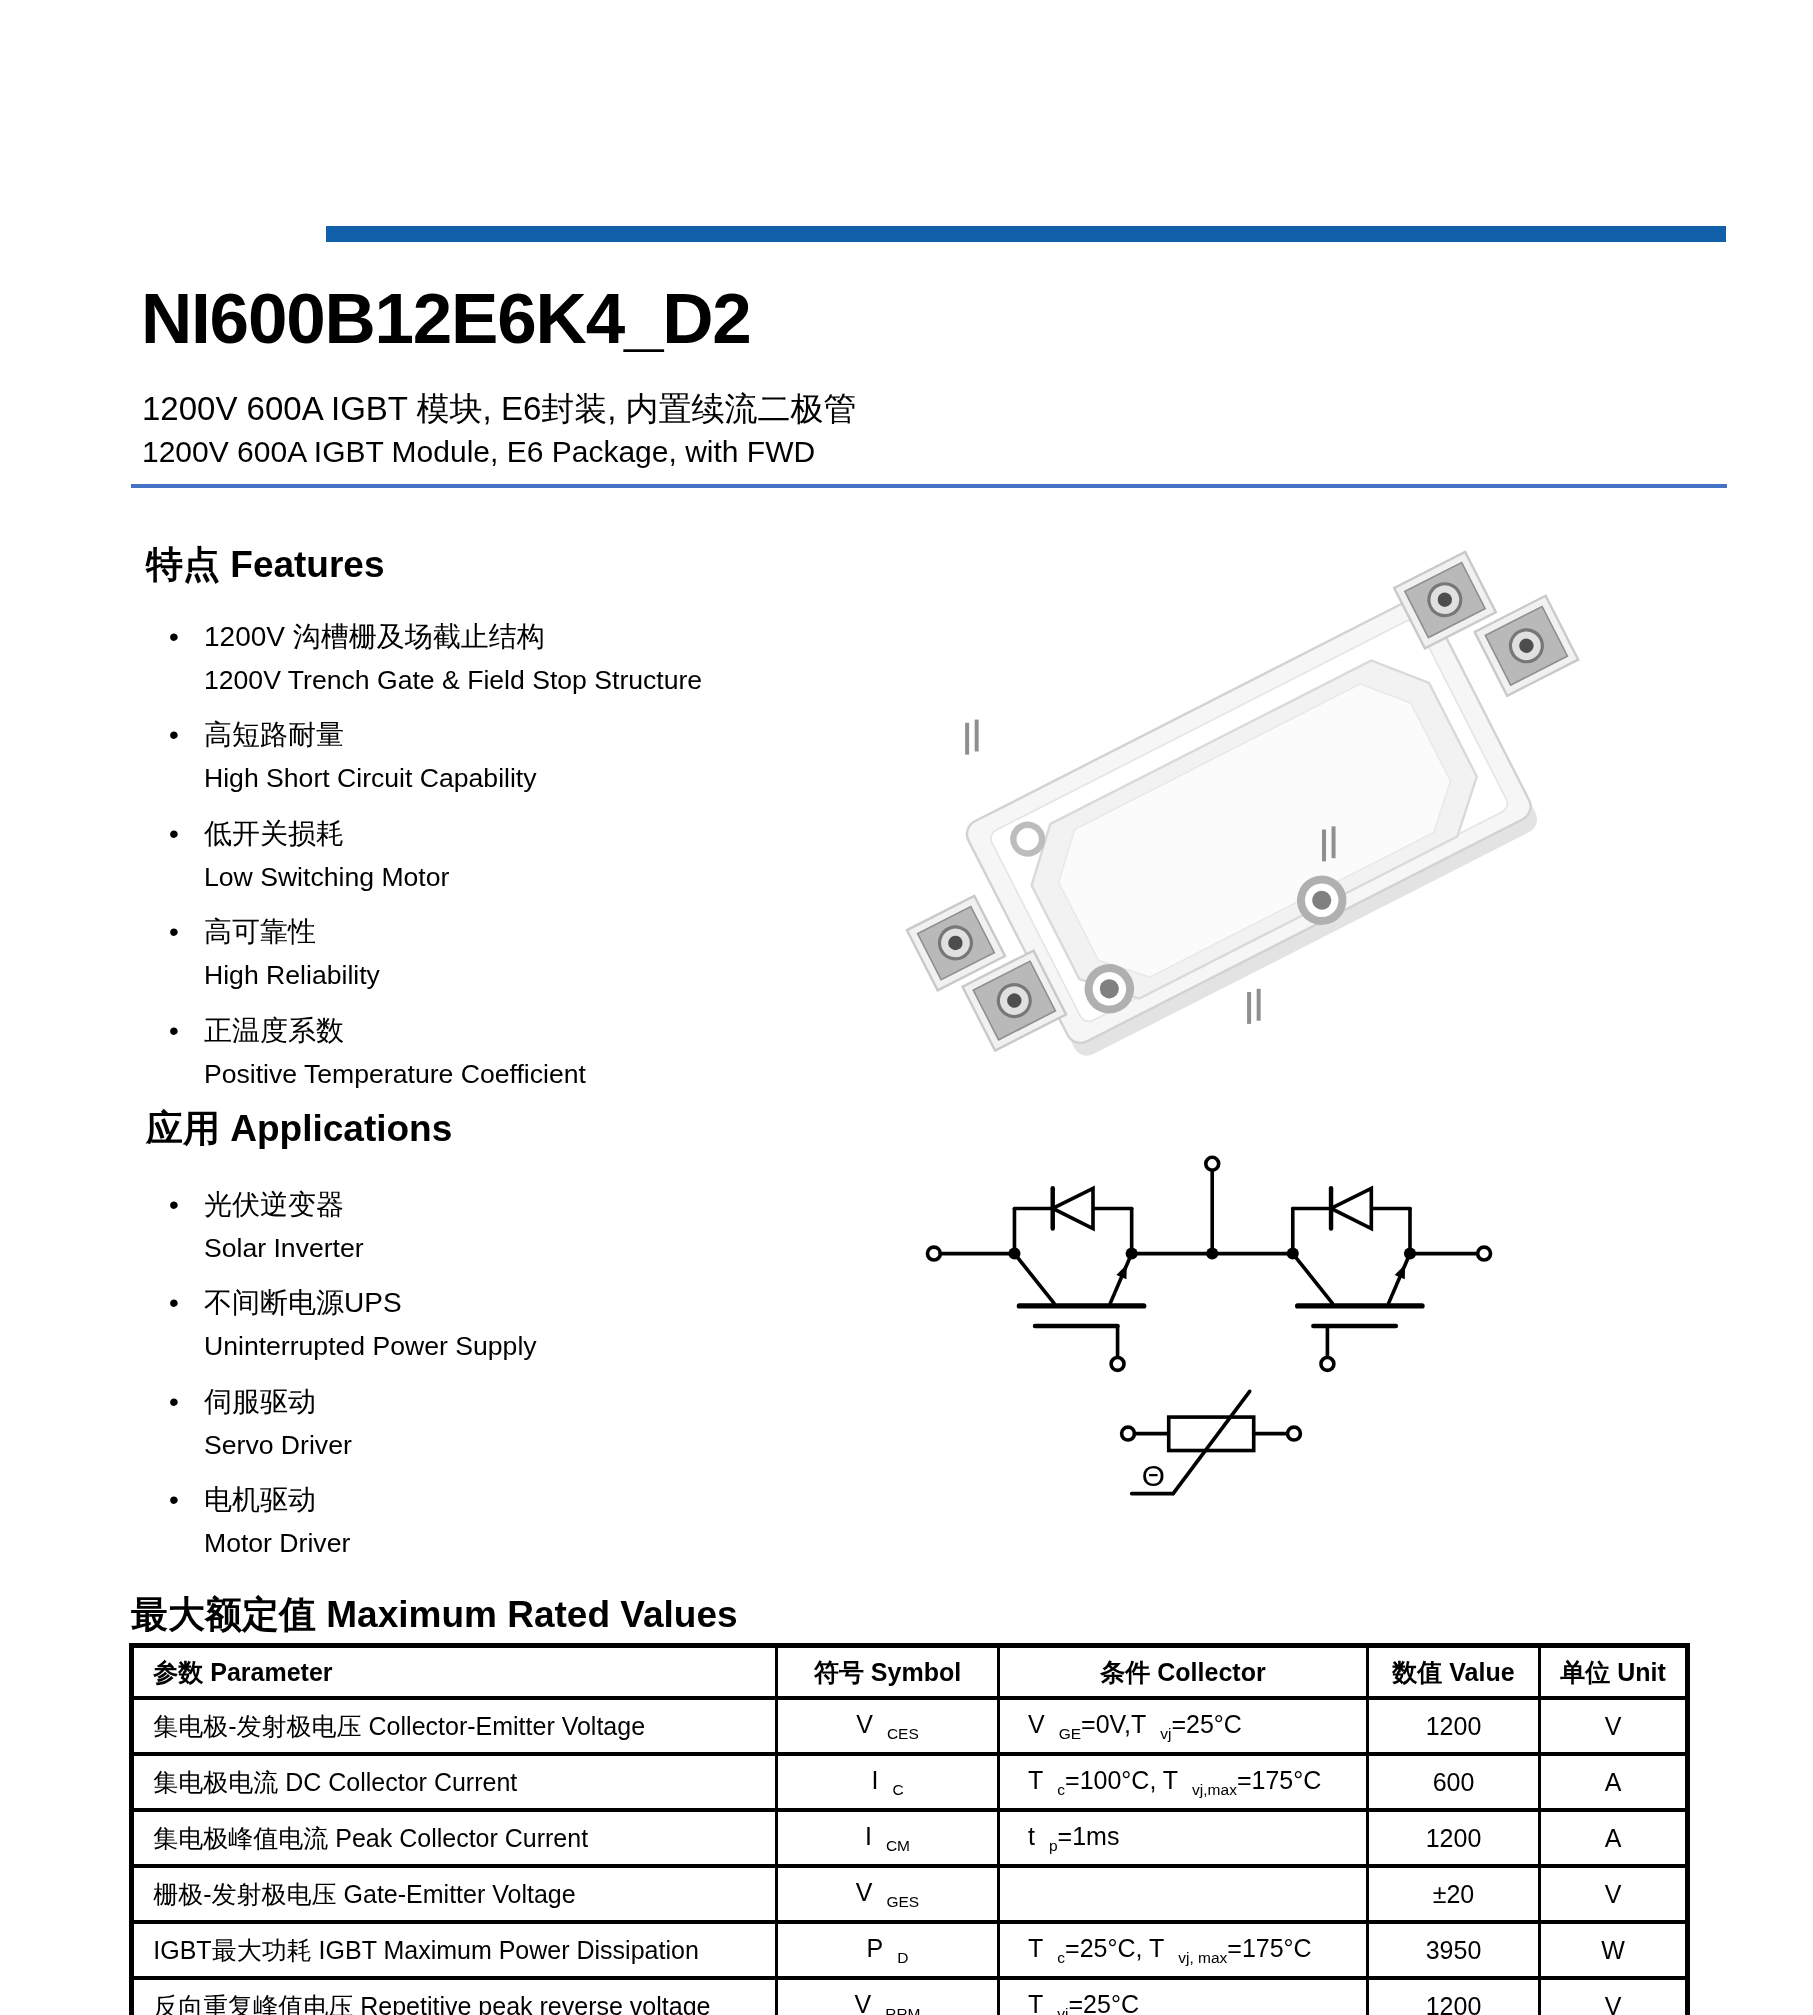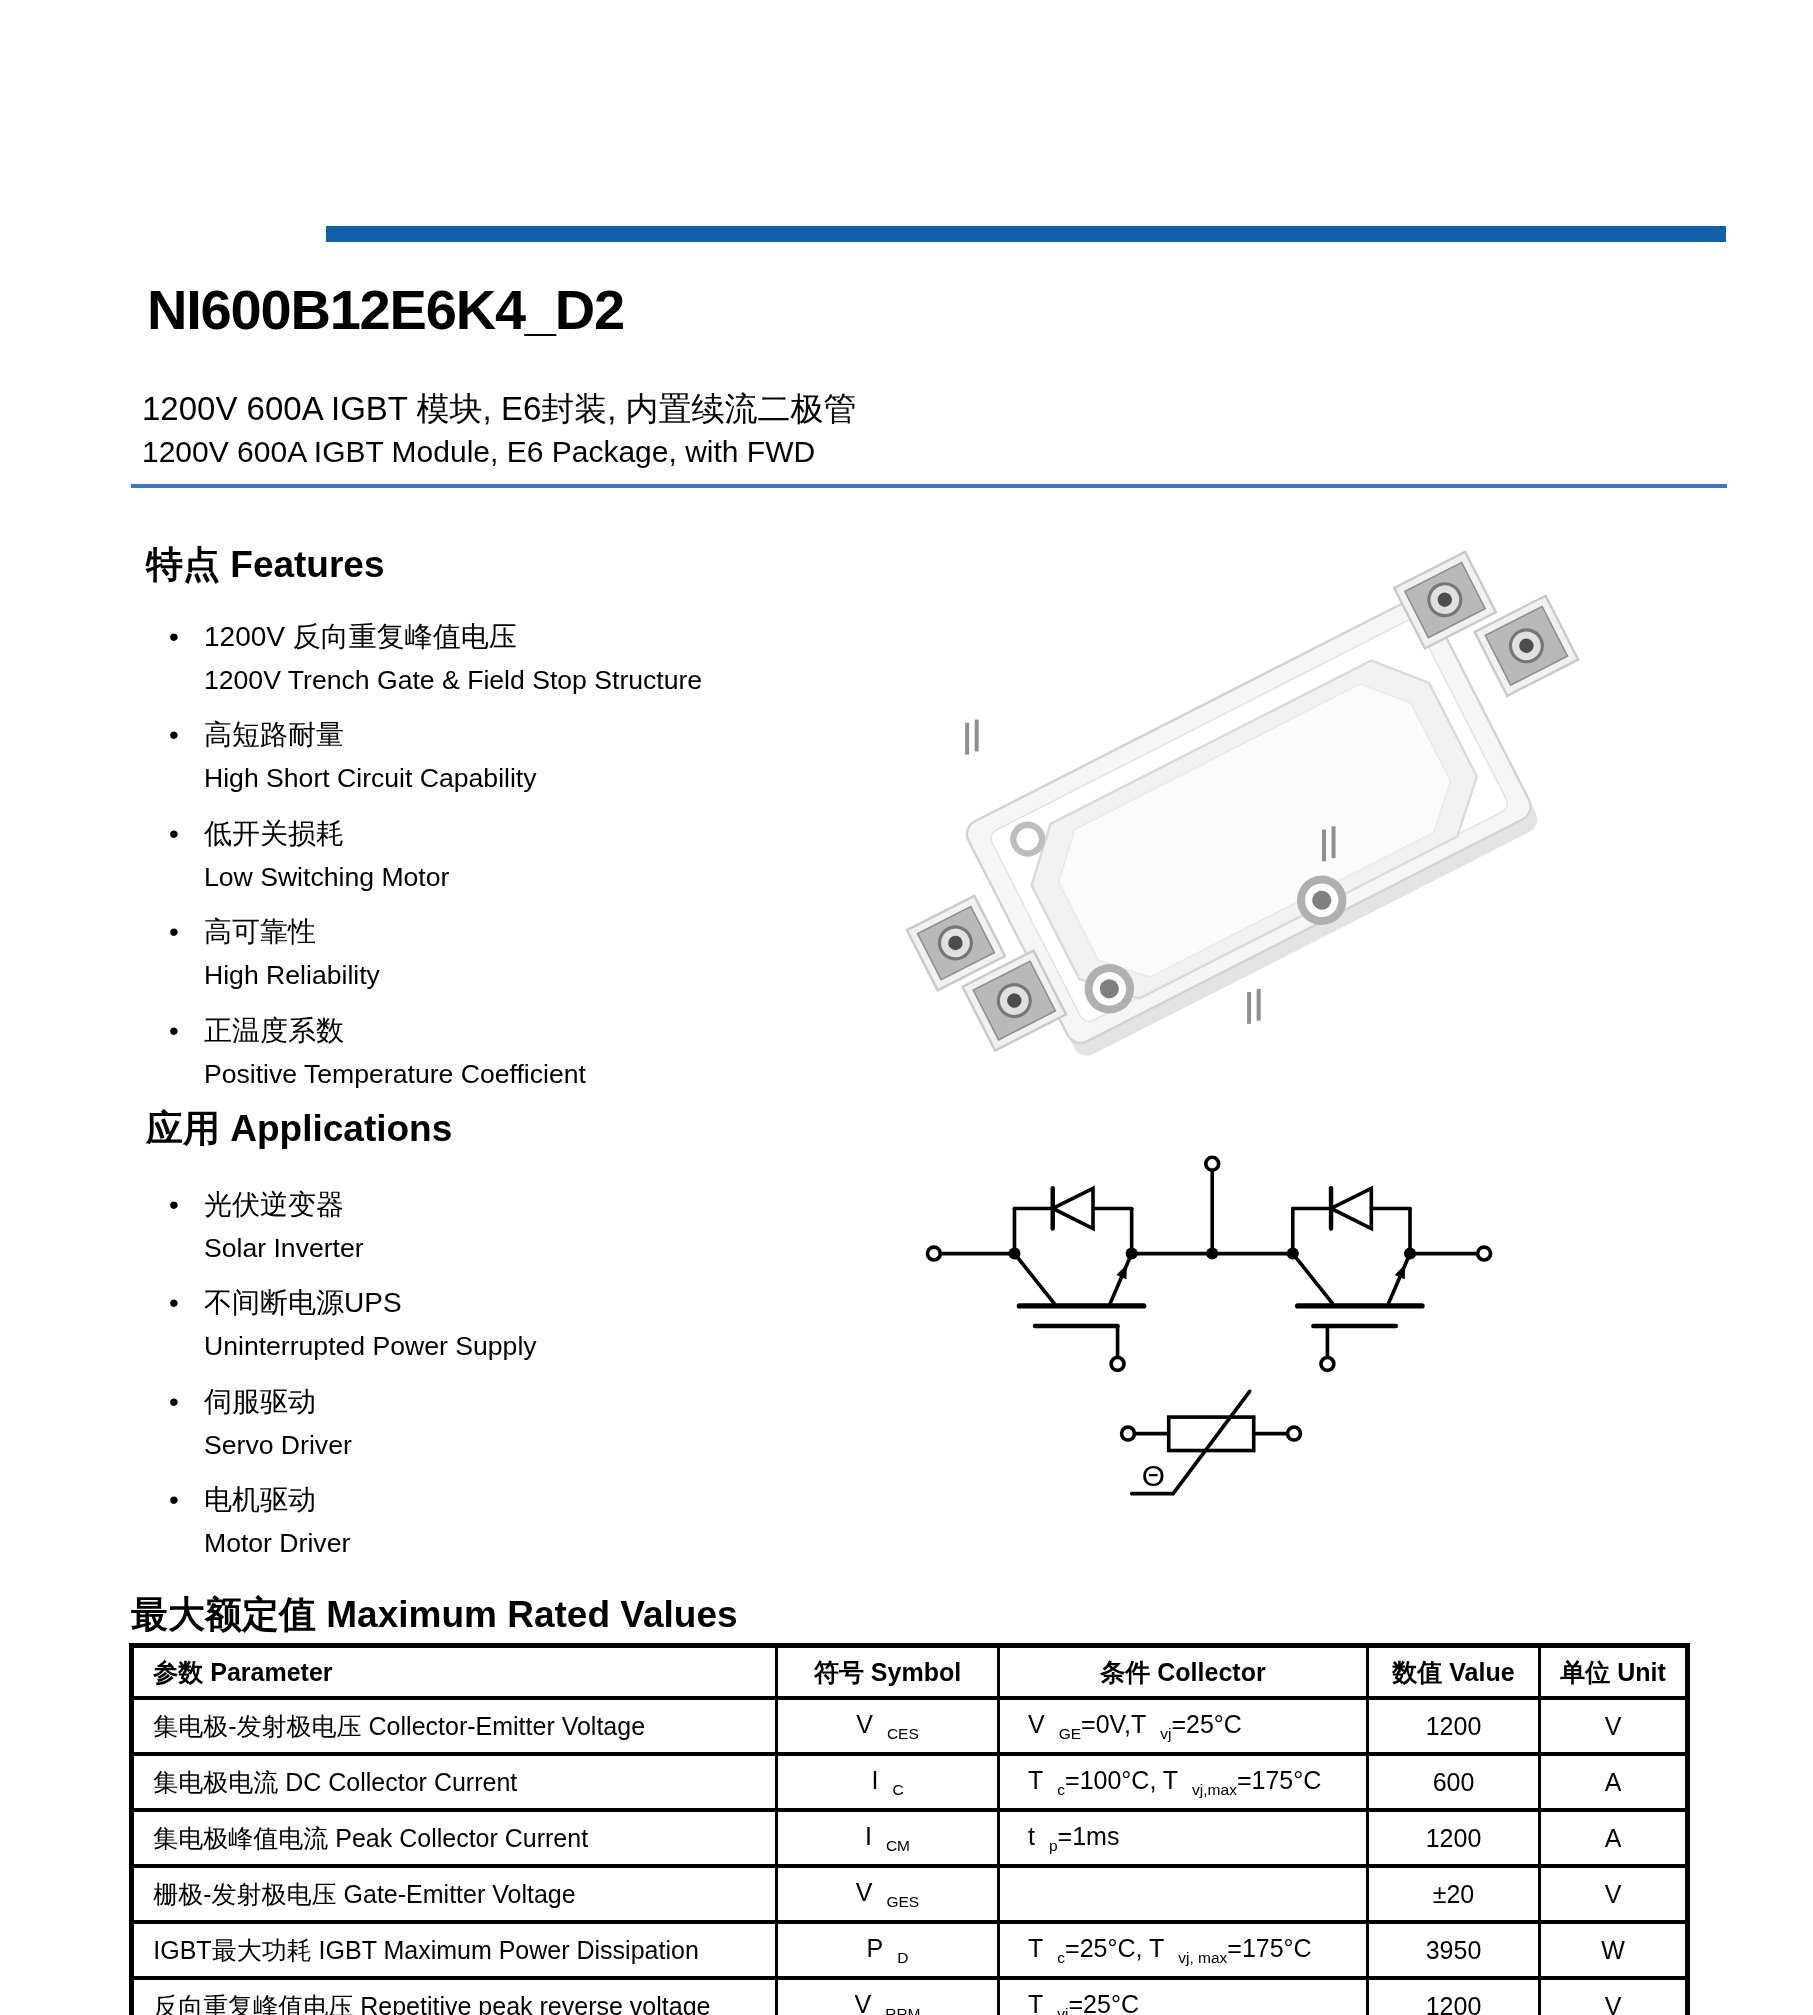--- a/index.html
+++ b/index.html
@@ -4,21 +4,21 @@
 <style>
   html,body{margin:0;padding:0;}
   body{
     width:1814px;height:2620px;position:relative;background:#ffffff;
     font-family:"Liberation Sans","DejaVu Sans",sans-serif;color:#000;
     overflow:hidden;
   }
   .abs{position:absolute;}
   
   .topbar{left:326px;top:226px;width:1400px;height:16px;}
-  .title{left:141px;top:278px;font-size:56px;font-weight:700;letter-spacing:-1.2px;line-height:1.15;margin-left:6px;}
+  .title{left:141px;top:278px;font-size:71px;font-weight:700;letter-spacing:-1.2px;line-height:1.15;}
   .sub-cn{left:142px;top:389px;font-size:33px;line-height:1.2;}
   .sub-en{left:142px;top:434px;font-size:30px;line-height:1.2;}
   .rule{left:131px;top:484px;width:1596px;height:4px;}
   
   .features{left:131px;top:530px;width:806px;}
   .apps{left:131px;top:1094px;width:806px;}
   .sec-h{font-size:37px;font-weight:700;line-height:1.1;margin:15px;}
   .features .list{margin-top:28px;}
   .apps .list{margin-top:32px;}
   .b-item{display:flex;margin-bottom:10.5px;}
@@ -53,21 +53,21 @@
 <div class="abs sub-en">1200V 600A IGBT Module, E6 Package, with FWD</div>
 <div class="abs rule" style="background: rgb(68, 114, 196);"></div>
 
 <div class="abs features">
   <h2 class="sec-h">特点 Features</h2>
   <div class="list">
 
   <div class="b-item">
         <span class="dot">•</span>
         <div class="b-text">
-          <div class="cn">1200V 反向重复峰值电压</div>
+          <div class="cn">1200V 沟槽栅及场截止结构</div>
           <div class="en">1200V Trench Gate &amp; Field Stop Structure</div>
         </div>
       </div>
       <div class="b-item">
         <span class="dot">•</span>
         <div class="b-text">
           <div class="cn">高短路耐量</div>
           <div class="en">High Short Circuit Capability</div>
         </div>
       </div>

